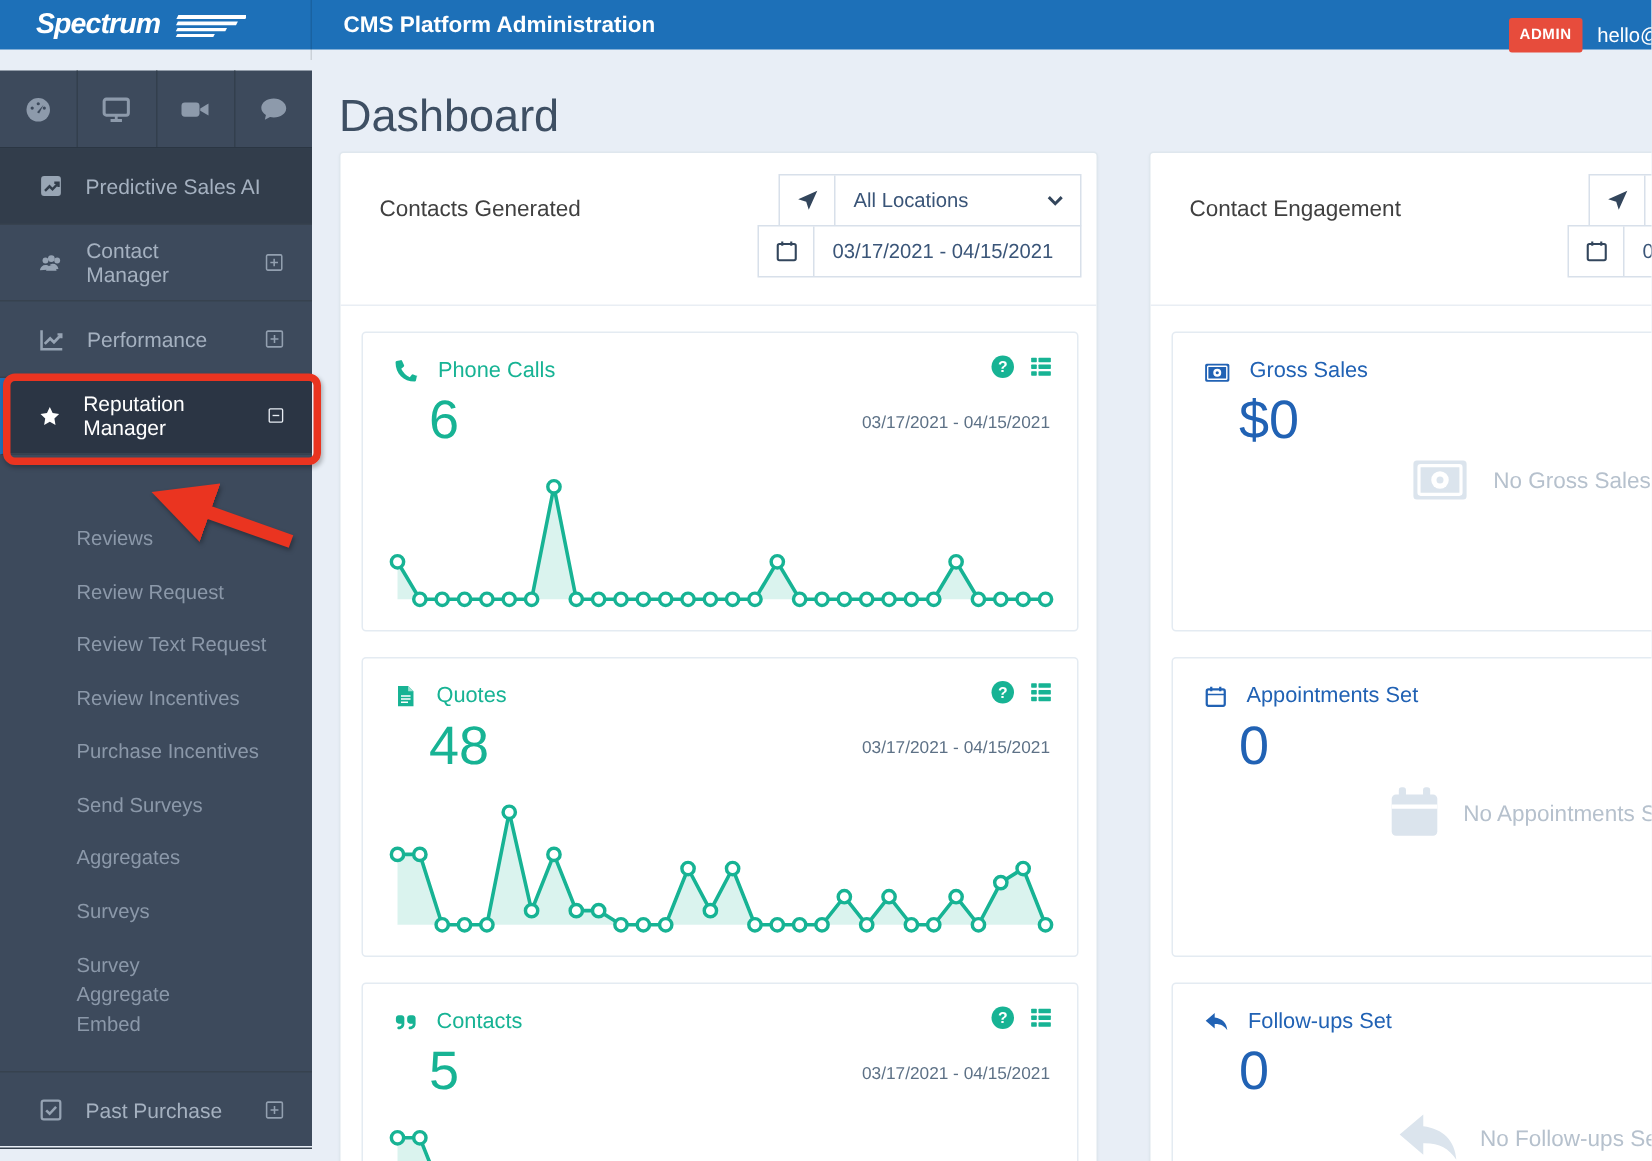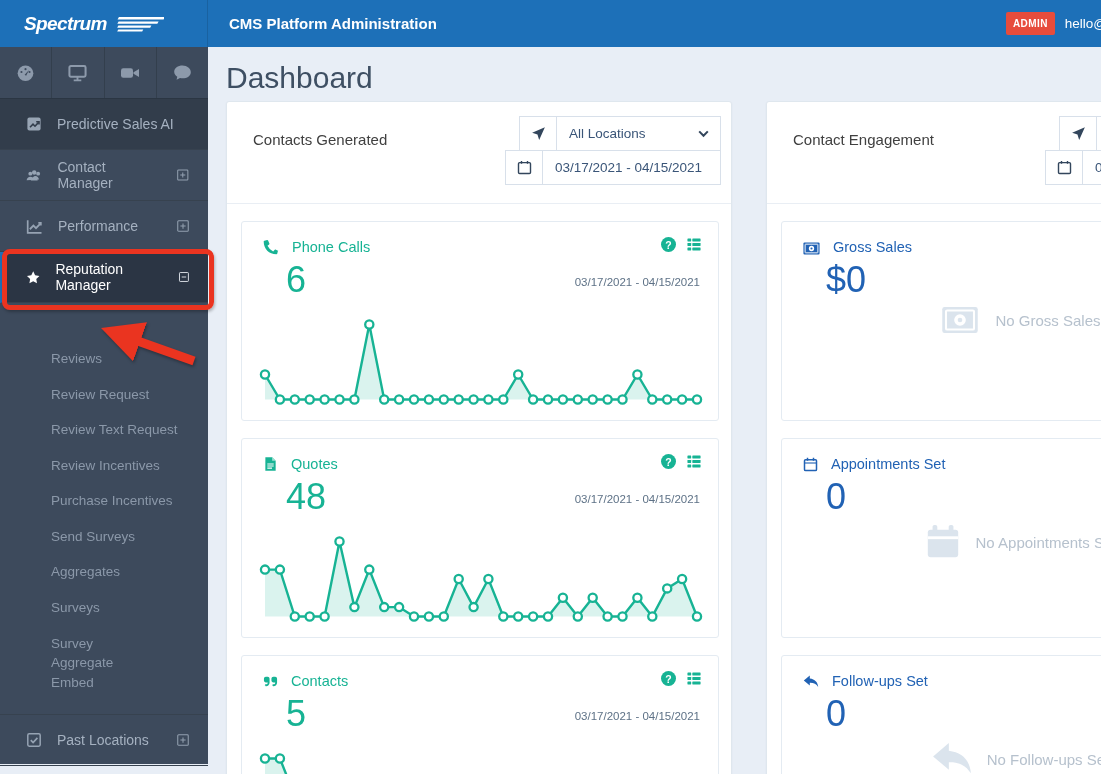--- a/index.html
+++ b/index.html
@@ -5,21 +5,21 @@
   * { margin:0; padding:0; box-sizing:border-box; }
   html,body { width:1101px; height:774px; }
   body {
     position:relative; overflow:hidden;
     font-family:"Liberation Sans", sans-serif;
     background:#e8eef6; color:#3d4e61;
   }
   svg { display:block; }
 
   
-  .topbar { position:absolute; left:0; top:0; width:1101px; height:47px; background:#1d70b8; display:flex; align-items:center; z-index:5; }
+  .topbar { position:absolute; left:0; top:0; width:1101px; height:33px; background:#1d70b8; display:flex; align-items:center; z-index:5; }
   .brand { width:208px; height:47px; display:flex; align-items:center; padding-left:24px; gap:5px; border-right:1px solid rgba(0,0,0,.12); }
   .brand-text { color:#fff; font-style:italic; font-weight:bold; font-size:19px; letter-spacing:-.6px; }
   .topbar-title { color:#fff; font-size:15px; font-weight:600; margin-left:21px; }
   .topbar-right { position:absolute; right:-6px; top:0; height:47px; display:flex; align-items:center; gap:10px; }
   .admin-badge { background:#e74c3c; color:#fff; font-size:10px; font-weight:bold; letter-spacing:.4px; padding:6px 7px; border-radius:2px; }
   .user-email { color:#fff; font-size:13.5px; }
 
   
   .sidebar { position:absolute; left:0; top:47px; width:208px; height:717px; background:#3d4a5c; z-index:4; }
   .icon-strip { height:52px; display:flex; border-bottom:1px solid #2b3643; }
@@ -179,21 +179,21 @@
     <div class="submenu-item">Aggregates</div>
     <div class="submenu-item">Surveys</div>
     <div class="submenu-item" style="width:170px">Survey Aggregate Embed</div>
   </div>
 
   <div class="nav-item">
     <svg width="16" height="16" viewBox="0 0 16 16">
       <rect x="1.8" y="1.8" width="12.4" height="12.4" rx="1.4" fill="none" stroke="#96a3b3" stroke-width="1.5"></rect>
       <path d="M4.8 8.2l2.3 2.3 4.3-4.6" stroke="#96a3b3" stroke-width="1.7" fill="none"></path>
     </svg>
-    <span>Past Locations</span>
+    <span>Past Purchase</span>
     <svg class="expand" width="14" height="14" viewBox="0 0 16 16">
       <rect x="2" y="2" width="12" height="12" rx="1" fill="none" stroke="currentColor" stroke-width="1.2"></rect>
       <path d="M8 5v6M5 8h6" stroke="currentColor" stroke-width="1.2"></path>
     </svg>
   </div>
 
   <div class="nav-item">
     <svg width="18" height="18" viewBox="0 0 18 16">
       <path d="M1 6.4L4.6 3.8l3.2 1-2.6 2.5c.9 1.1 2.3 1.2 3.2.2l1.5-1.6 3.4-1L17 6.4l-2.4 4-1.5-1-.9 1.3-1.4-.9-.9 1.3L5.2 8.3 3 7.7z" fill="#96a3b3"></path>
     </svg>

